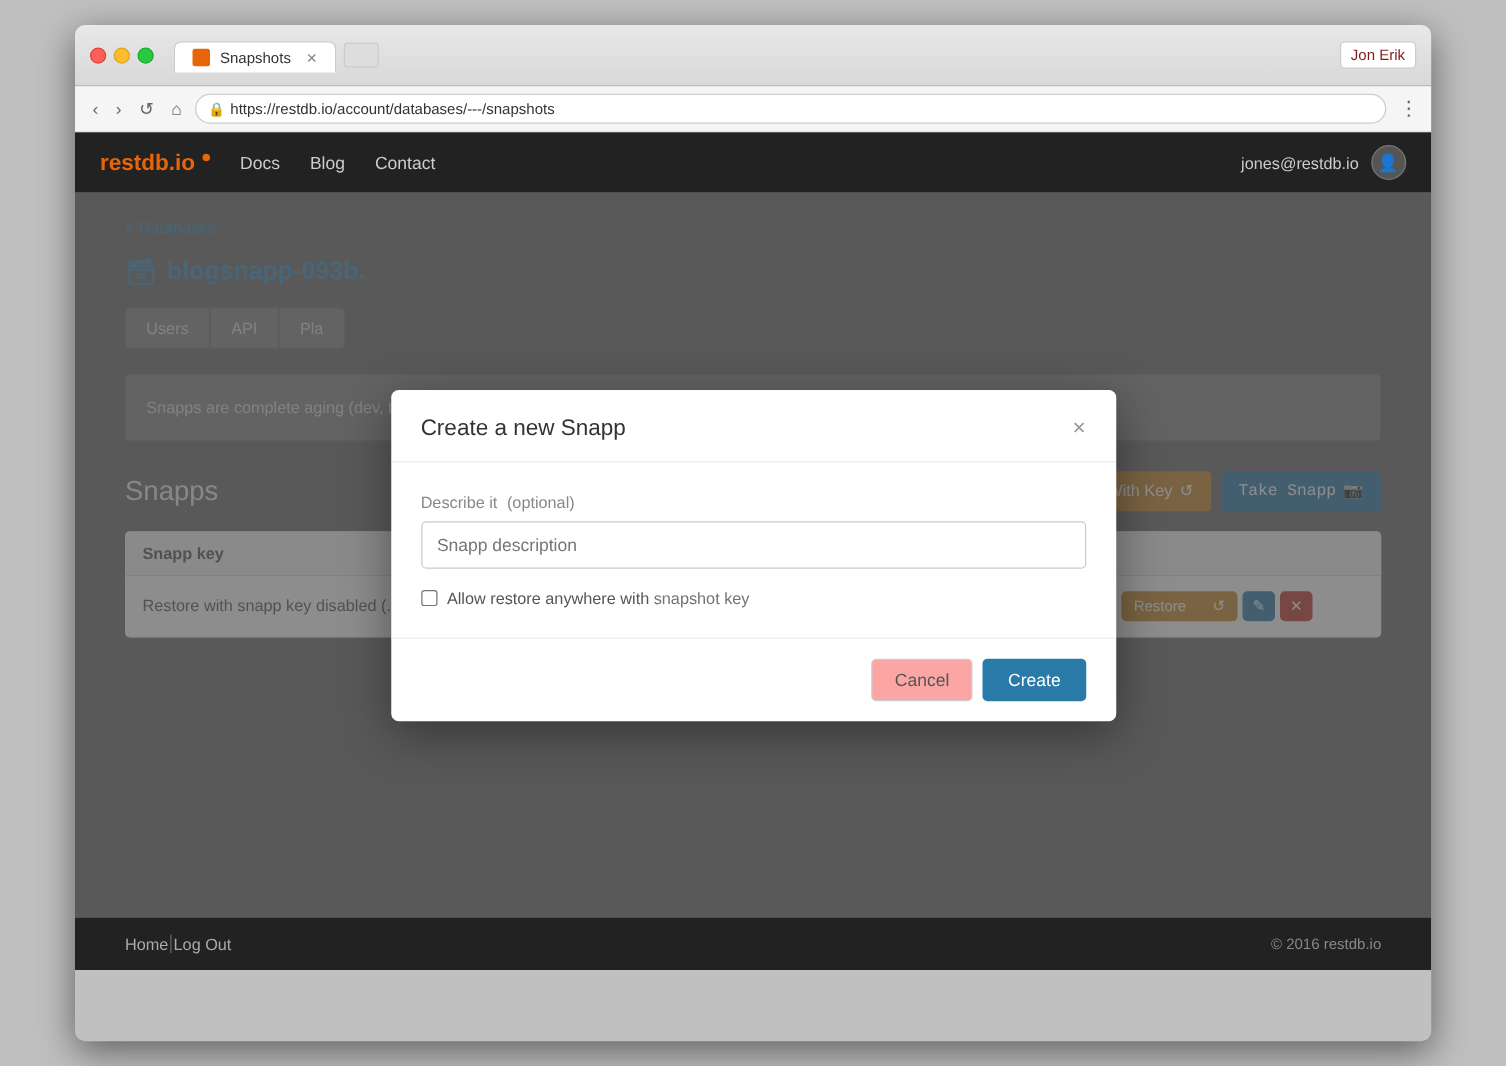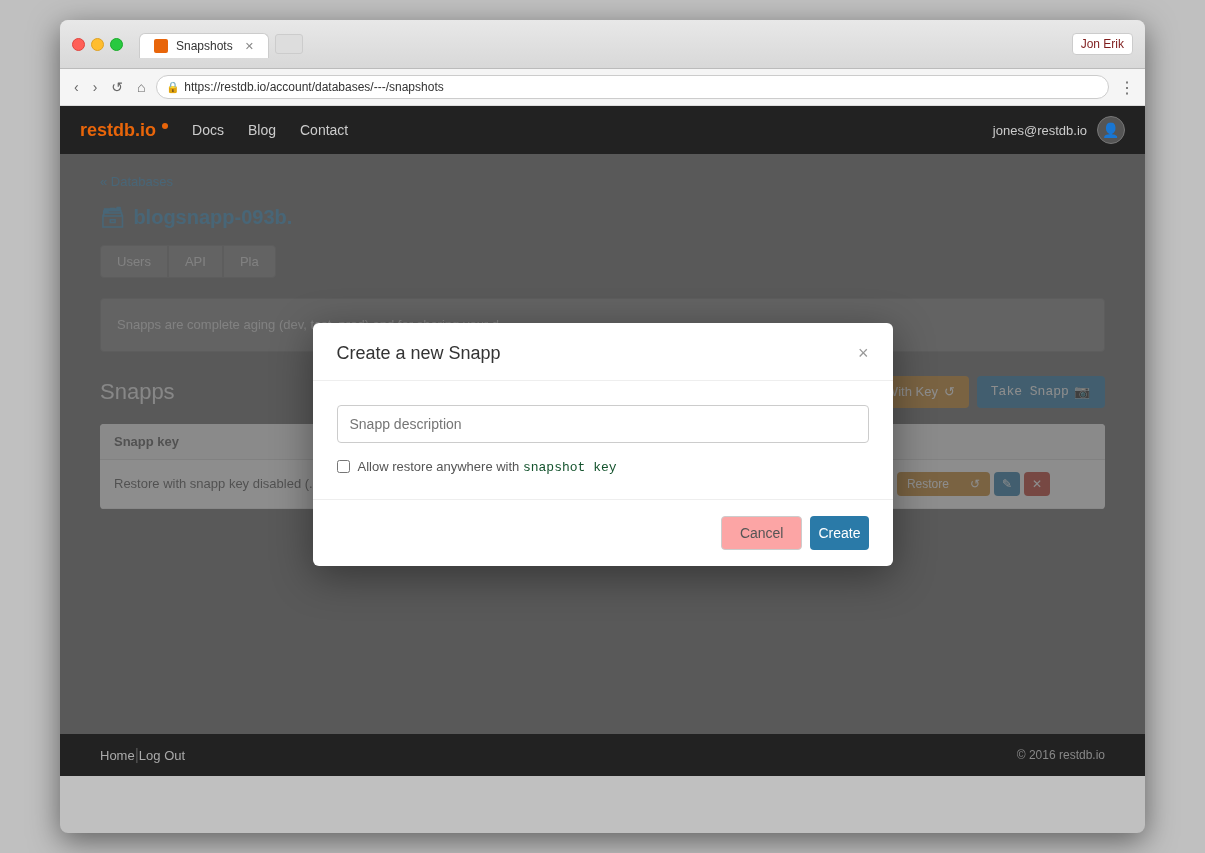--- a/index.html
+++ b/index.html
@@ -73,24 +73,24 @@
     .modal-overlay { position: absolute; top: 0; left: 0; right: 0; bottom: 0; background: rgba(80,80,80,0.65); display: flex; align-items: center; justify-content: center; z-index: 100; }
     .modal { background: white; border-radius: 6px; width: 580px; box-shadow: 0 10px 40px rgba(0,0,0,0.4); overflow: hidden; }
     .modal-header { padding: 20px 24px 16px; display: flex; justify-content: space-between; align-items: center; border-bottom: 1px solid #eee; }
     .modal-title { font-size: 18px; color: #333; font-weight: 400; }
     .modal-close { background: none; border: none; font-size: 18px; color: #999; cursor: pointer; line-height: 1; }
     .modal-body { padding: 24px; }
     .form-label { font-size: 13px; color: #555; margin-bottom: 8px; display: block; }
     .form-label span { color: #888; }
     .form-input { width: 100%; border: 1px solid #ccc; border-radius: 4px; padding: 10px 12px; font-size: 14px; color: #999; outline: none; }
     .checkbox-row { display: flex; align-items: center; gap: 8px; margin-top: 16px; font-size: 13px; color: #555; }
-    .checkbox-row a { color: #14532d; text-decoration: none; font-family: Liberation Mono, monospace; }
+    .checkbox-row a { color: #737373; text-decoration: none; }
     .modal-footer { padding: 16px 24px; border-top: 1px solid #eee; display: flex; justify-content: flex-end; gap: 8px; }
     .btn-cancel { background: #fca5a5; color: #555; border: 1px solid #ccc; border-radius: 4px; padding: 8px 18px; font-size: 14px; cursor: pointer; }
-    .btn-create { background: #2a7aa8; color: white; border: none; border-radius: 4px; padding: 8px 8px; font-size: 14px; cursor: pointer; font-weight: 500; }
+    .btn-create { background: #2a7aa8; color: white; border: none; border-radius: 4px; padding: 8px 20px; font-size: 14px; cursor: pointer; font-weight: 500; }
 
     
     .footer { background: #222; padding: 12px 40px; display: flex; align-items: center; }
     .footer-link { color: #aaa; font-size: 13px; text-decoration: none; cursor: pointer; }
     .footer-sep { color: #555; }
     .footer-copy { color: #888; font-size: 12px; margin-left: auto; }
 
     
     .outer { position: absolute; top: 20px; left: 60px; right: 60px; bottom: 20px; border-radius: 8px; overflow: hidden; box-shadow: 0 8px 30px rgba(0,0,0,0.5); }
   </style>
@@ -206,20 +206,24 @@
         </table>
       </div>
 
       <div class="modal-overlay">
         <div class="modal">
           <div class="modal-header">
             <h3 class="modal-title">Create a new Snapp</h3>
             <button class="modal-close">×</button>
           </div>
           <div class="modal-body">
+            <label class="form-label">
+              <span>Describe it</span>
+              <span style="margin-left:4px;">(optional)</span>
+            </label>
             <input class="form-input" type="text" placeholder="Snapp description" style="">
             <div class="checkbox-row">
               <input type="checkbox" style="">
               <span>Allow restore anywhere with <a href="#">snapshot key</a></span>
             </div>
           </div>
           <div class="modal-footer">
             <button class="btn-cancel">Cancel</button>
             <button class="btn-create">Create</button>
           </div>

